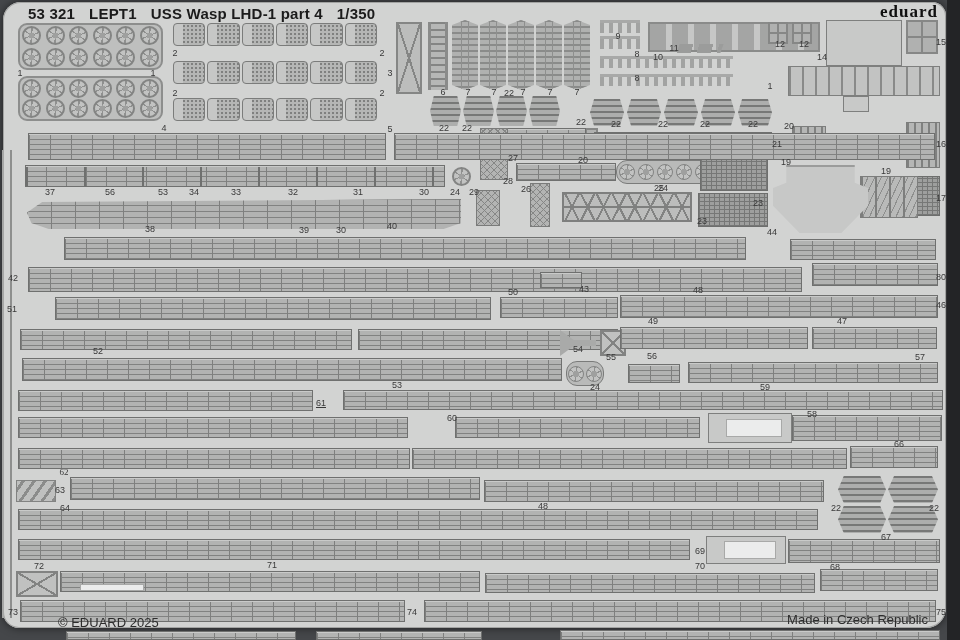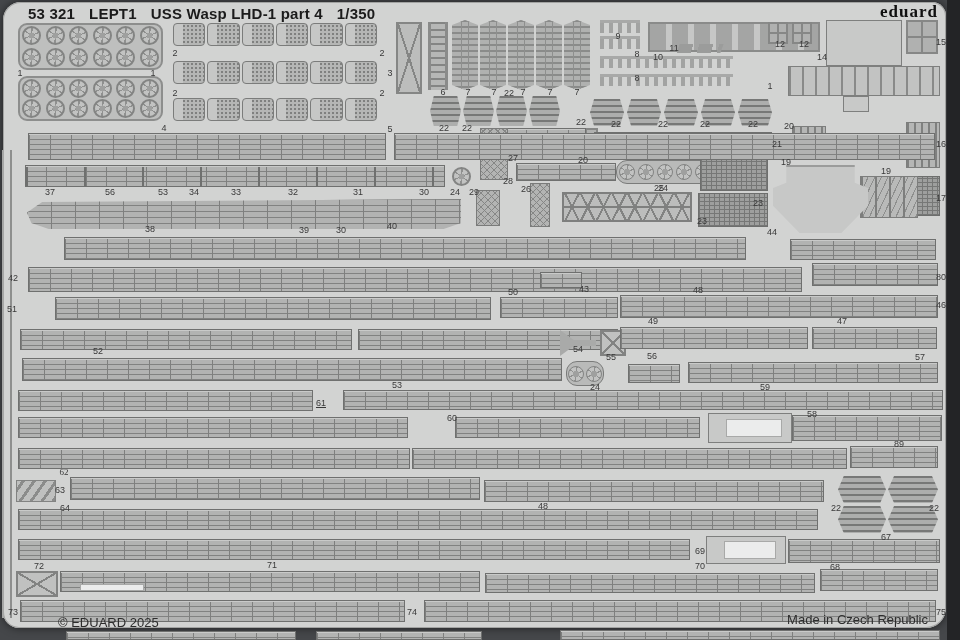--- a/index.html
+++ b/index.html
@@ -350,21 +350,21 @@
     <span class="lbl" style="left: 397px; top: 353px; margin-top: 32px;">53</span>
     <span class="lbl" style="left: 578px; top: 349px;">54</span>
     <span class="lbl" style="left: 611px; top: 357px;">55</span>
     <span class="lbl" style="left: 652px; top: 356px;">56</span>
     <span class="lbl" style="left: 920px; top: 357px;">57</span>
     <span class="lbl" style="left: 595px; top: 387px;">24</span>
     <span class="lbl" style="left: 765px; top: 387px;">59</span>
     <span class="lbl" style="left: 321px; top: 403px; text-decoration: underline;">61</span>
     <span class="lbl" style="left: 452px; top: 418px;">60</span>
     <span class="lbl" style="left: 812px; top: 414px;">58</span>
-    <span class="lbl" style="left: 899px; top: 444px;">89</span>
+    <span class="lbl" style="left: 899px; top: 444px;">66</span>
     <span class="lbl" style="left: 64px; top: 472px; font-family: Liberation Serif, serif;">62</span>
     <span class="lbl" style="left: 60px; top: 490px;">63</span>
     <span class="lbl" style="left: 65px; top: 508px;">64</span>
     <span class="lbl" style="left: 543px; top: 506px;">48</span>
     <span class="lbl" style="left: 836px; top: 508px;">22</span>
     <span class="lbl" style="left: 934px; top: 508px;">22</span>
     <span class="lbl" style="left: 886px; top: 537px;">67</span>
     <span class="lbl" style="left: 700px; top: 551px;">69</span>
     <span class="lbl" style="left: 700px; top: 566px;">70</span>
     <span class="lbl" style="left: 272px; top: 565px;">71</span>

